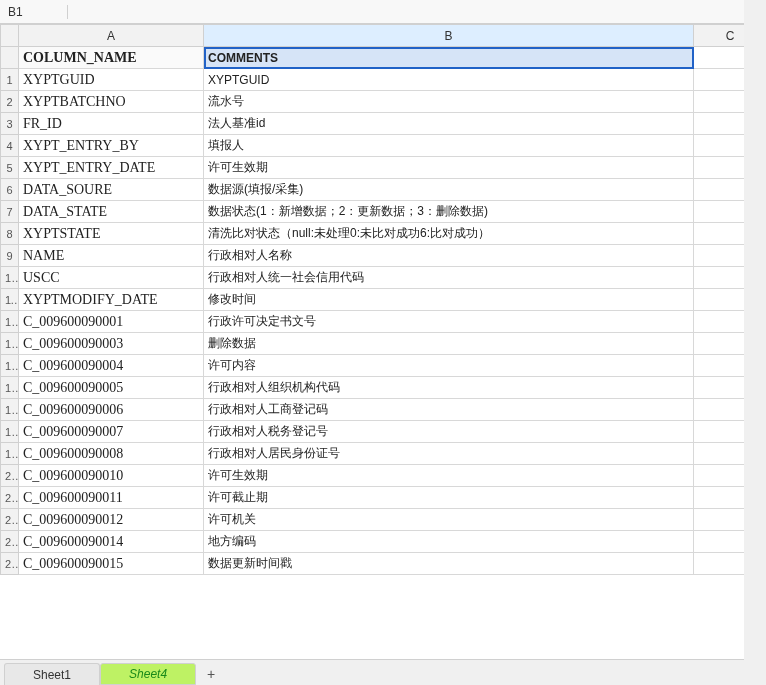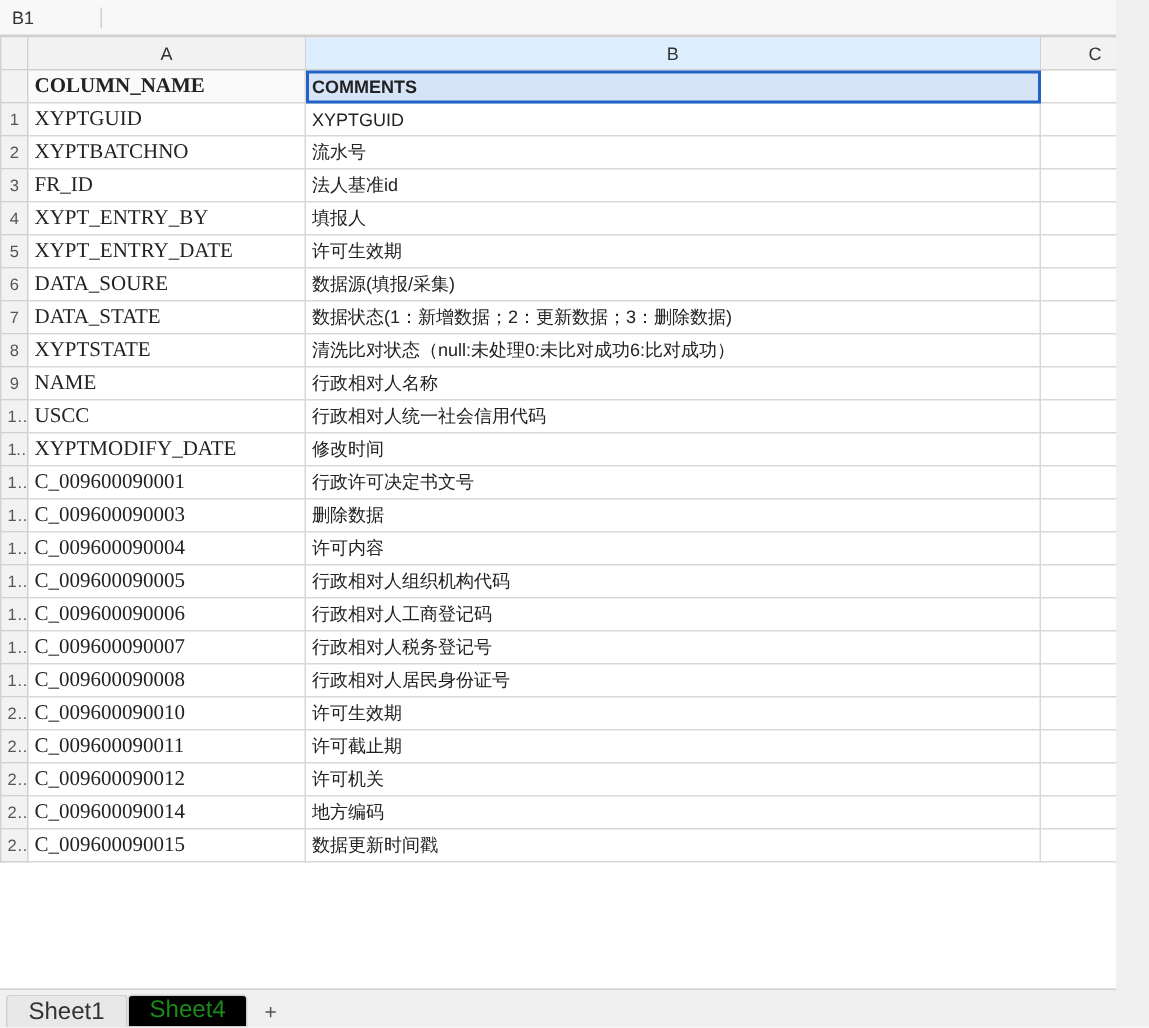--- a/index.html
+++ b/index.html
@@ -136,37 +136,38 @@
       background: #f0f0f0;
       border-top: 1px solid #d0d0d0;
       display: flex;
       align-items: flex-end;
       padding-left: 4px;
       gap: 0;
     }
 
     .tab {
       height: 22px;
-      padding: 0 14px;
-      font-size: 16px;
+      padding: 0 28px;
+      font-size: 12px;
       border: 1px solid #d0d0d0;
       border-bottom: none;
       cursor: pointer;
       display: flex;
       align-items: center;
       background: #e8e8e8;
       color: #333;
       border-radius: 3px 3px 0 0;
     }
 
     .tab.active-green {
-      background: #000000;
+      background: #bef264;
       color: #1a8a1a;
       border-bottom: 1px solid white;
       border-color: #d0d0d0;
+      font-style: italic;
     }
 
     .tab-add {
       width: 22px;
       height: 22px;
       display: flex;
       align-items: center;
       justify-content: center;
       font-size: 14px;
       cursor: pointer;

